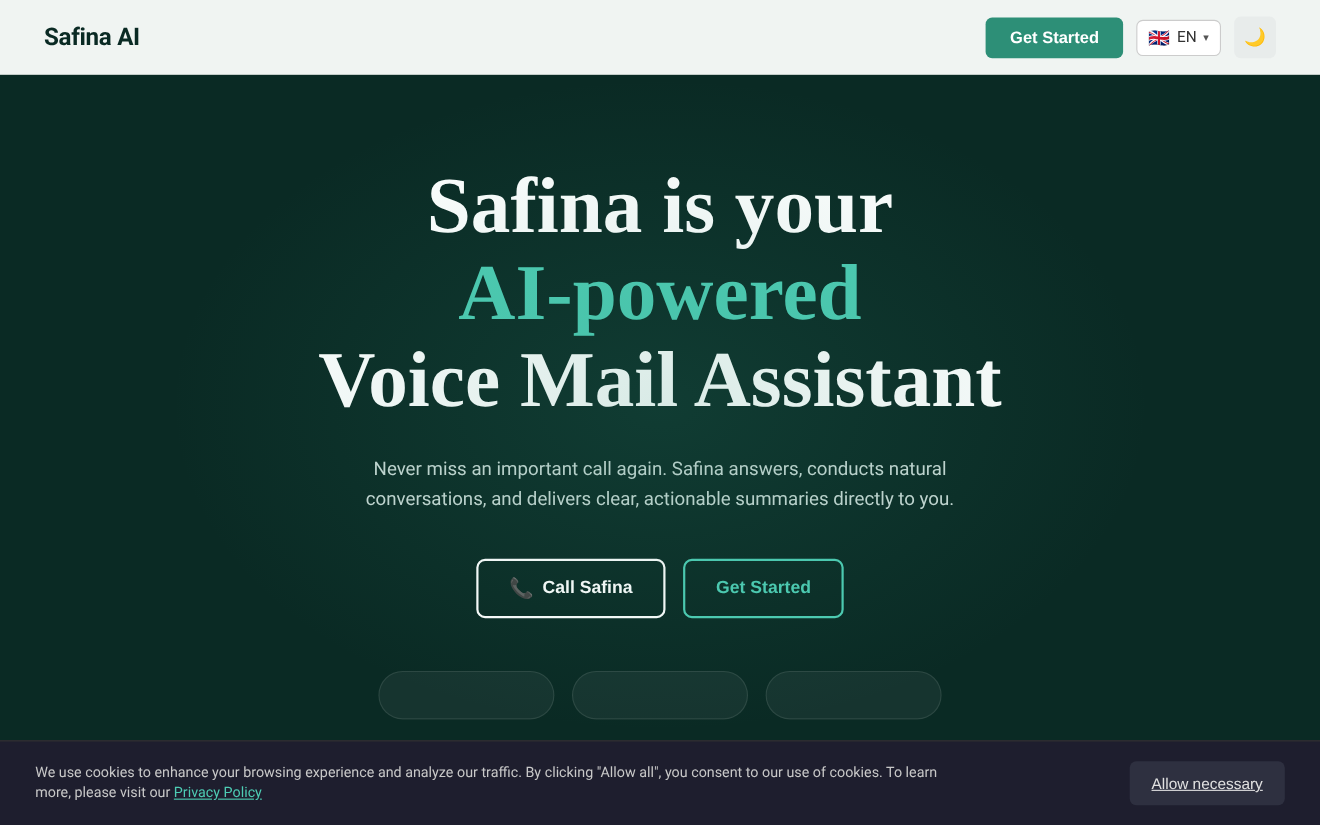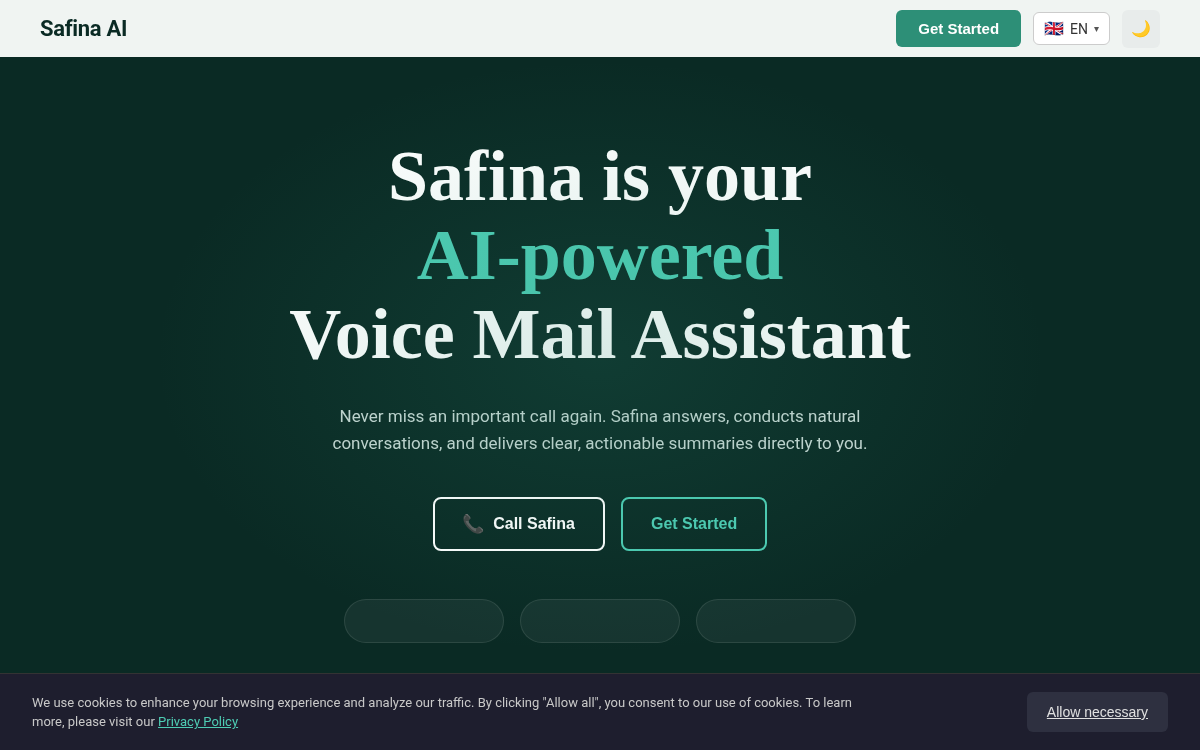--- a/index.html
+++ b/index.html
@@ -16,21 +16,21 @@
       background: #0a2a24;
     }
 
     
     .navbar {
       background: #f0f4f2;
       display: flex;
       align-items: center;
       justify-content: space-between;
       padding: 0 40px;
-      height: 57px;
+      height: 68px;
       position: relative;
       z-index: 10;
     }
 
     .navbar-logo {
       font-size: 22px;
       font-weight: 700;
       color: #0a2a24;
       letter-spacing: -0.3px;
     }

